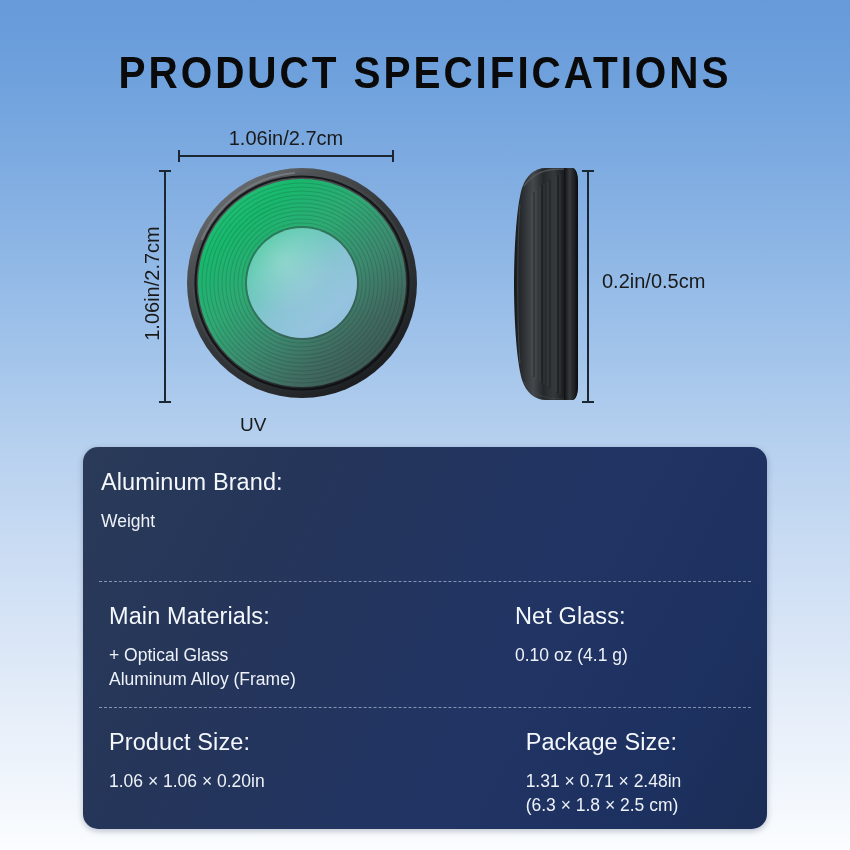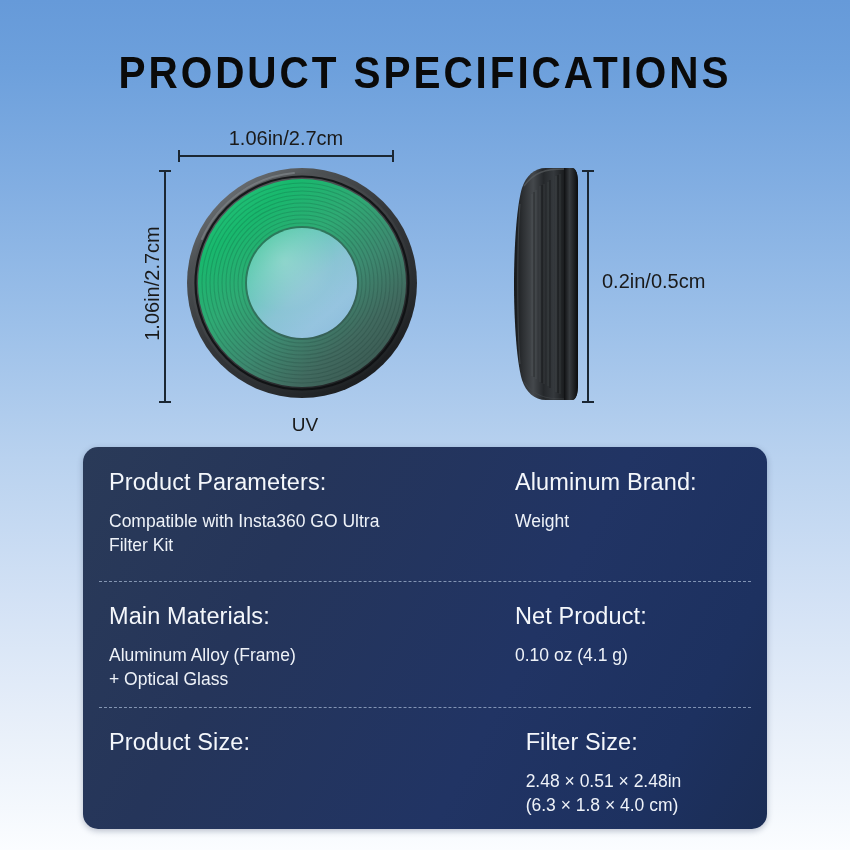--- a/index.html
+++ b/index.html
@@ -78,21 +78,21 @@
 
   #sidedim-label {
     top: 258px;
     left: 602px;
   }
 
   #uv-label {
     top: 402px;
     left: 240px;
     width: 130px;
-    text-align: center;
+    text-align: left;
     font-size: 19px;
   }
 
   
   .mline-h {
     position: absolute;
     height: 2px;
     background: #1b2733;
   }
   .mline-h::before, .mline-h::after {
@@ -340,64 +340,58 @@
 
       <path d="M 12 22 C 22 8, 34 5, 52 5" fill="none" stroke="#585c60" stroke-width="1.4" opacity="0.7"></path>
       <path d="M 12 218 C 22 232, 34 235, 52 235" fill="none" stroke="#45494d" stroke-width="1.2" opacity="0.55"></path>
       <path d="M 8 40 C 5 80, 5 160, 8 200" fill="none" stroke="#7a8085" stroke-width="1.1" opacity="0.30"></path>
     </svg>
   </div>
 
   <div id="spec-panel">
 
     <div class="spec-row r1">
-      <div class="spec-cell left">
-        <div class="spec-label">Product Parameters:</div>
-        <div class="spec-value">
-          <span class="ln">Compatible with Insta360 GO Ultra</span>
-          <span class="ln">Filter Kit</span>
-        </div>
-      </div>
       <div class="spec-cell right">
         <div class="spec-label">Aluminum Brand:</div>
         <div class="spec-value">
           <span class="ln">Weight</span>
         </div>
       </div>
     </div>
 
     <div id="div1" class="divider"></div>
 
     <div class="spec-row r2">
       <div class="spec-cell left">
         <div class="spec-label">Main Materials:</div>
         <div class="spec-value">
+          <span class="ln">+ Optical Glass</span>
           <span class="ln">Aluminum Alloy (Frame)</span>
-          <span class="ln">+ Optical Glass</span>
         </div>
       </div>
       <div class="spec-cell right">
-        <div class="spec-label">Net Product:</div>
+        <div class="spec-label">Net Glass:</div>
         <div class="spec-value">
           <span class="ln">0.10 oz (4.1 g)</span>
         </div>
       </div>
     </div>
 
     <div id="div2" class="divider"></div>
 
     <div class="spec-row r3">
       <div class="spec-cell left">
         <div class="spec-label">Product Size:</div>
         <div class="spec-value">
+          <span class="ln">1.06 × 1.06 × 0.20in</span>
         </div>
       </div>
       <div class="spec-cell right">
-        <div class="spec-label">Filter Size:</div>
-        <div class="spec-value">
-          <span class="ln">2.48 × 0.51 × 2.48in</span>
-          <span class="ln">(6.3 × 1.8 × 4.0 cm)</span>
+        <div class="spec-label">Package Size:</div>
+        <div class="spec-value">
+          <span class="ln">1.31 × 0.71 × 2.48in</span>
+          <span class="ln">(6.3 × 1.8 × 2.5 cm)</span>
         </div>
       </div>
     </div>
 
   </div>
 </div>
 
 </body></html>

